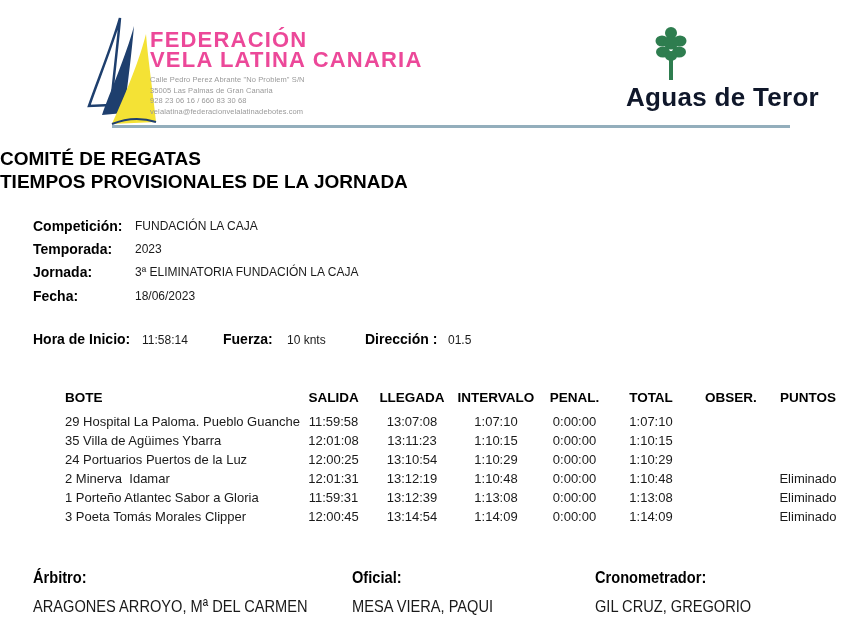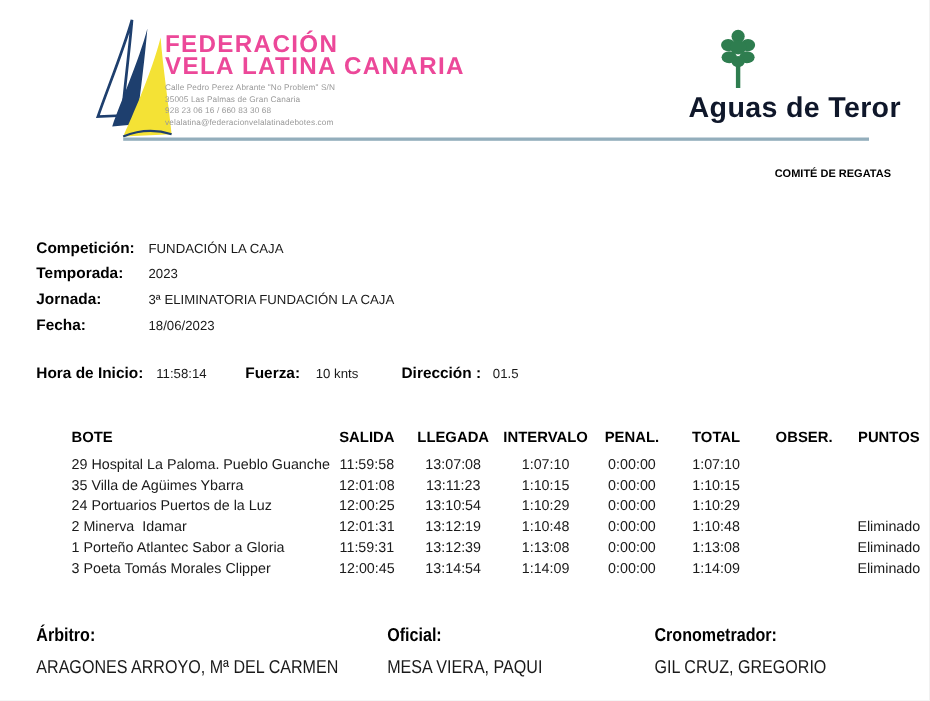--- a/index.html
+++ b/index.html
@@ -16,21 +16,21 @@
   .fed-name{color:#ec4899;font-weight:bold;font-size:22px;line-height:20px;letter-spacing:1.2px;}
   .fed-address{margin-top:5px;font-size:7.5px;line-height:1.42;color:#9a9a9a;letter-spacing:.1px;}
   .header-rule{left:112px;top:125px;width:678px;height:3px;background:#93aebc;}
 
   
   .tree{left:649px;top:24px;}
   .sponsor-name{left:578px;top:82px;width:200px;text-align:left;
     color:#0f172a;font-weight:800;font-size:26px;letter-spacing:.3px;margin-left:48px;}
 
   
-  .doc-title{left:0;top:147px;width:810px;text-align:right;font-weight:bold;font-size:10px;line-height:23px;color:#000;}
+  .doc-title{left:0;top:147px;width:810px;text-align:left;font-weight:bold;font-size:19px;line-height:23px;color:#000;}
 
   
   .detail-row{position:absolute;left:33px;width:620px;height:18px;}
   .dlabel{font-weight:bold;font-size:14px;color:#000;}
   .dvalue{position:absolute;left:102px;top:2px;font-size:12px;color:#1a1a1a;}
 
   
   .cond-row{left:0;top:331px;width:845px;height:18px;padding-left:24px;}
   .cond-row span{position:absolute;white-space:nowrap;}
   .clabel{font-weight:bold;font-size:14px;color:#000;}
@@ -84,20 +84,21 @@
       <ellipse cx="30" cy="28" rx="7" ry="5.5"></ellipse>
       <ellipse cx="22" cy="32" rx="6" ry="5"></ellipse>
     </g>
   </svg>
   <div class="abs sponsor-name">Aguas de Teror</div>
 
   <div class="abs header-rule"></div>
 
   <div class="abs doc-title">
     <div>COMITÉ DE REGATAS</div>
+    <div>TIEMPOS PROVISIONALES DE LA JORNADA</div>
   </div>
 
   <div class="detail-row" style="top:217px">
     <span class="dlabel">Competición:</span>
     <span class="dvalue">FUNDACIÓN LA CAJA</span>
   </div>
   <div class="detail-row" style="top:240px">
     <span class="dlabel">Temporada:</span>
     <span class="dvalue">2023</span>
   </div>

